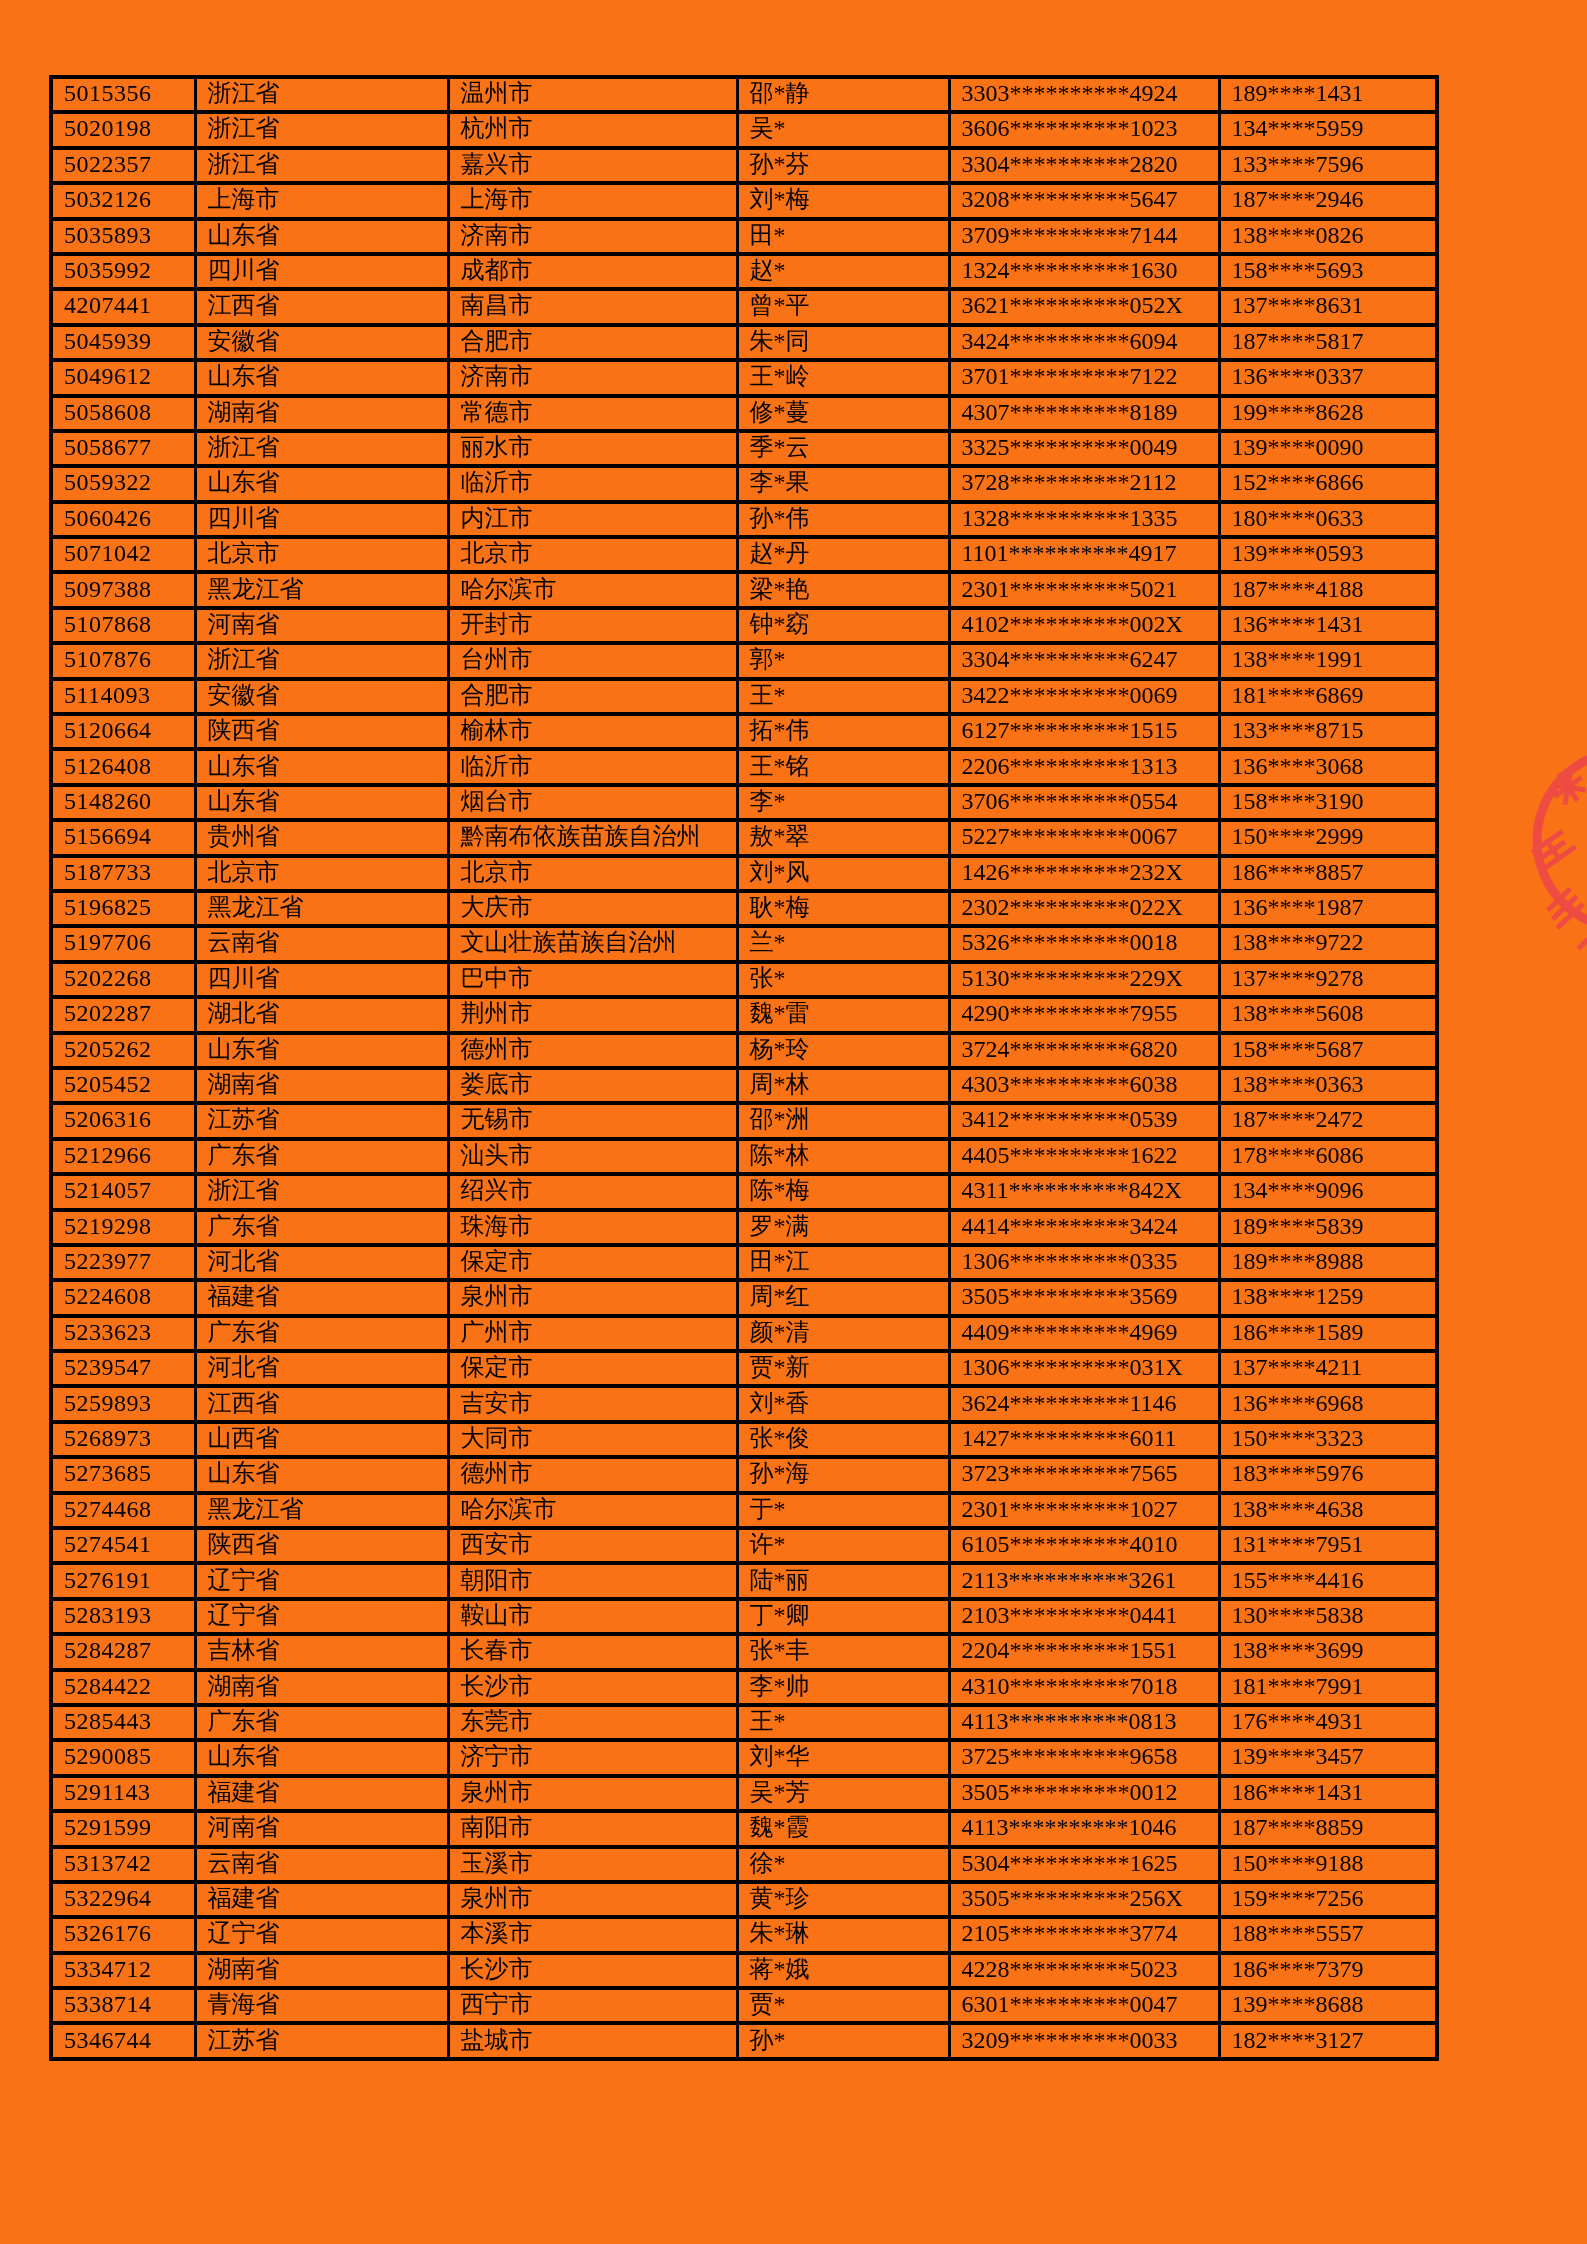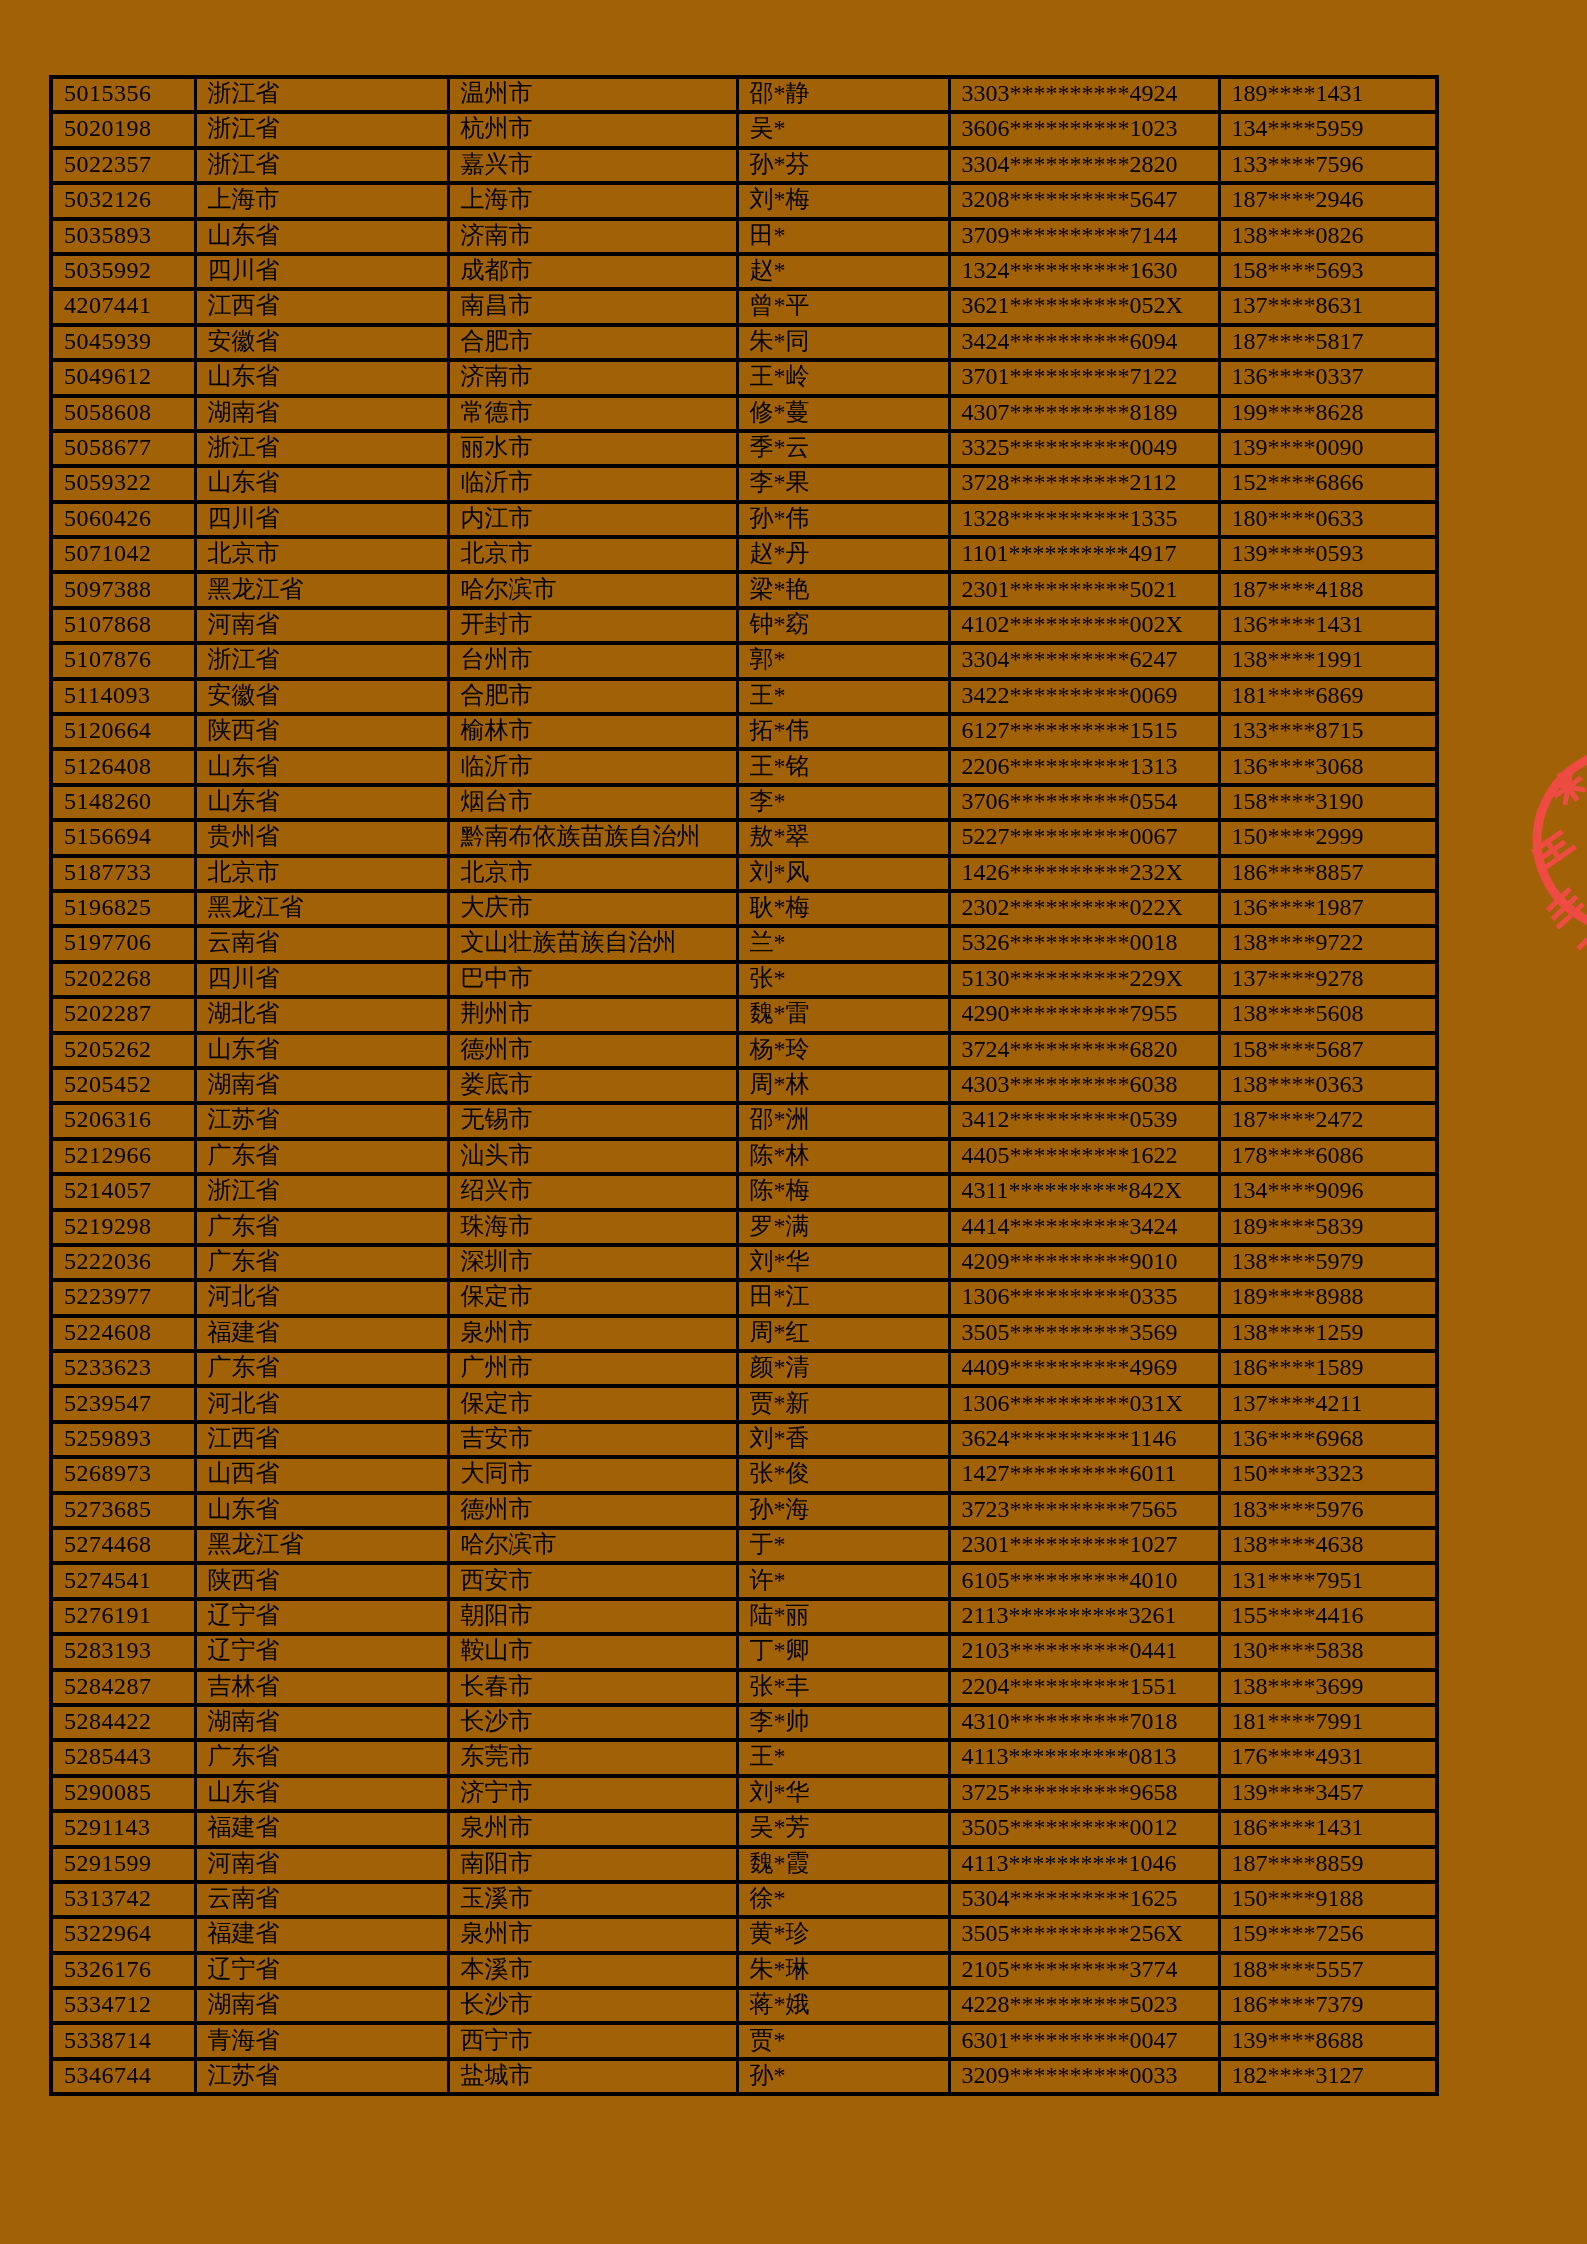--- a/index.html
+++ b/index.html
@@ -11,21 +11,21 @@
     width: 1587px;
     height: 2244px;
     position: relative;
     overflow: hidden;
     font-family: "Liberation Serif", "DejaVu Serif", serif;
     color: #000000;
   }
   .page {
     position: absolute;
     inset: 0;
-    background: #a16207;
+    background: #f97316;
   }
   table.doc-table {
     position: absolute;
     left: 49px;
     top: 75px;
     border-collapse: collapse;
     table-layout: fixed;
     width: 1386px;
   }
   table.doc-table td {
@@ -331,28 +331,20 @@
         </tr>
         <tr>
           <td class="c-serial">5219298</td>
           <td class="c-province">广东省</td>
           <td class="c-city">珠海市</td>
           <td class="c-name">罗*满</td>
           <td class="c-idnum">4414**********3424</td>
           <td class="c-phone">189****5839</td>
         </tr>
         <tr>
-          <td class="c-serial">5222036</td>
-          <td class="c-province">广东省</td>
-          <td class="c-city">深圳市</td>
-          <td class="c-name">刘*华</td>
-          <td class="c-idnum">4209**********9010</td>
-          <td class="c-phone">138****5979</td>
-        </tr>
-        <tr>
           <td class="c-serial">5223977</td>
           <td class="c-province">河北省</td>
           <td class="c-city">保定市</td>
           <td class="c-name">田*江</td>
           <td class="c-idnum">1306**********0335</td>
           <td class="c-phone">189****8988</td>
         </tr>
         <tr>
           <td class="c-serial">5224608</td>
           <td class="c-province">福建省</td>

